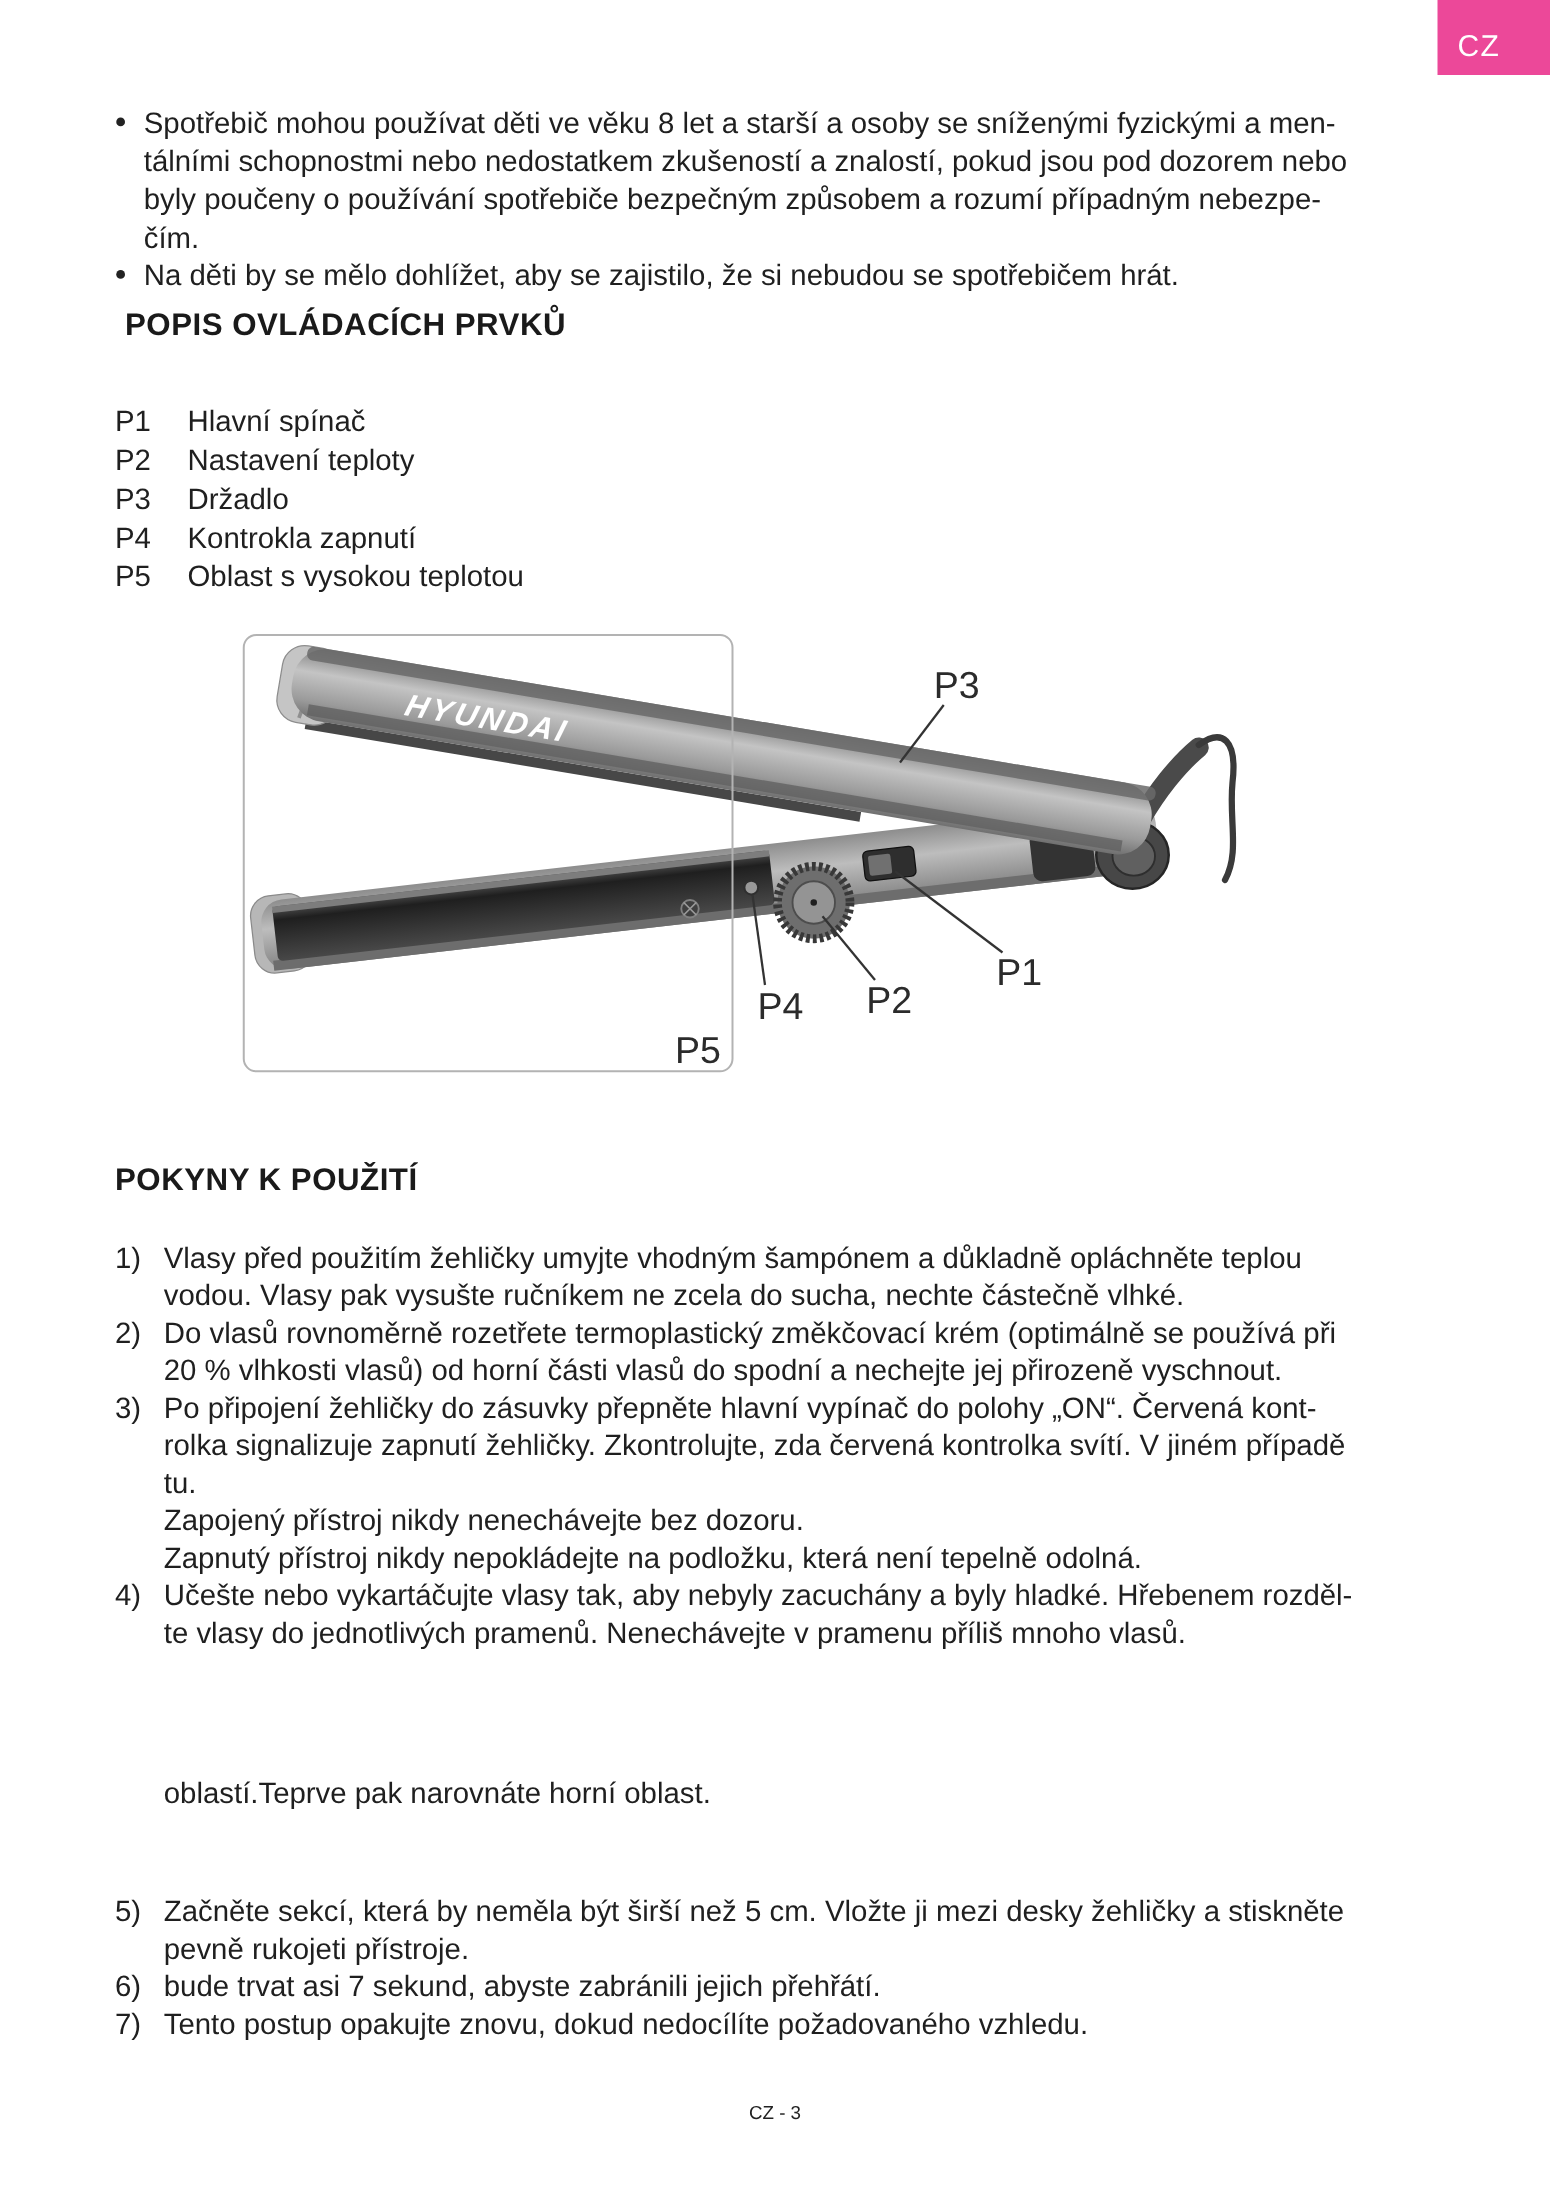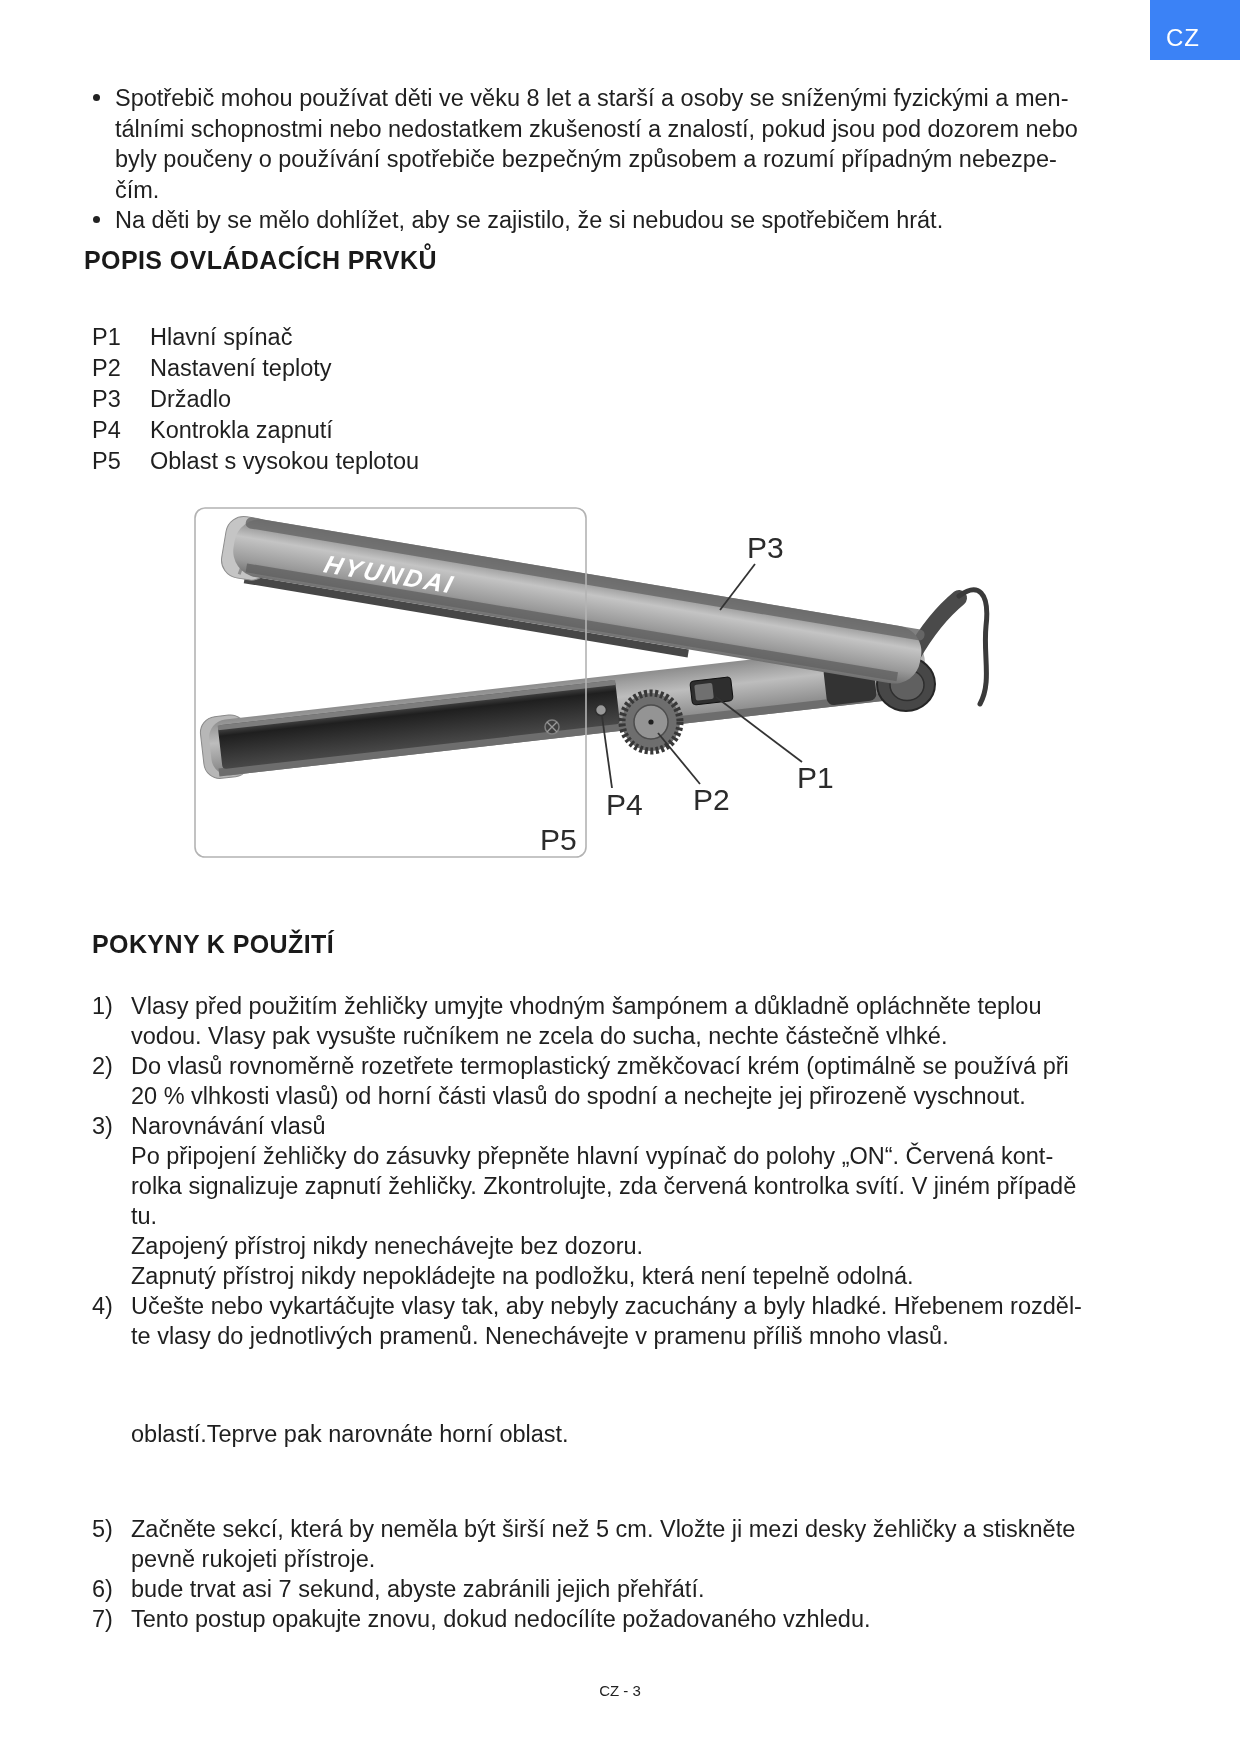--- a/index.html
+++ b/index.html
@@ -2,31 +2,31 @@
 <html lang="cs"><head>
 <meta charset="utf-8">
 <style>
   html,body{margin:0;padding:0;background:#ffffff;}
   body{width:1240px;height:1754px;position:relative;overflow:hidden;
        font-family:"Liberation Sans",sans-serif;color:#1f1f1f;}
   .abs{position:absolute;}
   .tline{white-space:nowrap;}
 
   
-  .lang-tab{left:1150px;top:0;width:90px;height:60px;background:#3b82f6;}
+  .lang-tab{left:1150px;top:0;width:90px;height:60px;background:#ec4899;}
   .lang-tab span{position:absolute;left:16px;top:24px;font-size:24px;color:#ffffff;letter-spacing:1px;}
 
   
   .bullets{left:92px;top:83px;width:1048px;font-size:23.5px;line-height:30.5px;}
   .bullet-item{position:relative;padding-left:23px;}
   .bullet-dot{position:absolute;left:1px;top:11px;width:7px;height:7px;border-radius:50%;background:#222;}
 
   
   .heading{font-size:25px;font-weight:bold;letter-spacing:.4px;color:#1a1a1a;}
-  .h-controls{left:84px;top:246px;}
+  .h-controls{left:100px;top:246px;}
   .h-usage{left:92px;top:930px;}
 
   
   .plist{left:92px;top:322px;font-size:23.5px;line-height:31px;}
   .plist-row{display:flex;}
   .plist-id{width:58px;flex:0 0 58px;}
   .plist-label{flex:1;}
 
   
   .figure{left:180px;top:500px;width:810px;height:380px;}
@@ -184,21 +184,20 @@
       <div class="tline">Vlasy před použitím žehličky umyjte vhodným šampónem a důkladně opláchněte teplou</div>
       <div class="tline">vodou. Vlasy pak vysušte ručníkem ne zcela do sucha, nechte částečně vlhké.</div>
     </div>
     <div class="step">
       <div class="step-num">2)</div>
       <div class="tline">Do vlasů rovnoměrně rozetřete termoplastický změkčovací krém (optimálně se používá při</div>
       <div class="tline">20 % vlhkosti vlasů) od horní části vlasů do spodní a nechejte jej přirozeně vyschnout.</div>
     </div>
     <div class="step">
       <div class="step-num">3)</div>
-      <div class="tline">Narovnávání vlasů</div>
       <div class="tline">Po připojení žehličky do zásuvky přepněte hlavní vypínač do polohy „ON“. Červená kont-</div>
       <div class="tline">rolka signalizuje zapnutí žehličky. Zkontrolujte, zda červená kontrolka svítí. V jiném případě</div>
       <div class="tline">tu.</div>
       <div class="tline">Zapojený přístroj nikdy nenechávejte bez dozoru.</div>
       <div class="tline">Zapnutý přístroj nikdy nepokládejte na podložku, která není tepelně odolná.</div>
     </div>
     <div class="step">
       <div class="step-num">4)</div>
       <div class="tline">Učešte nebo vykartáčujte vlasy tak, aby nebyly zacuchány a byly hladké. Hřebenem rozděl-</div>
       <div class="tline">te vlasy do jednotlivých pramenů. Nenechávejte v pramenu příliš mnoho vlasů.</div>

